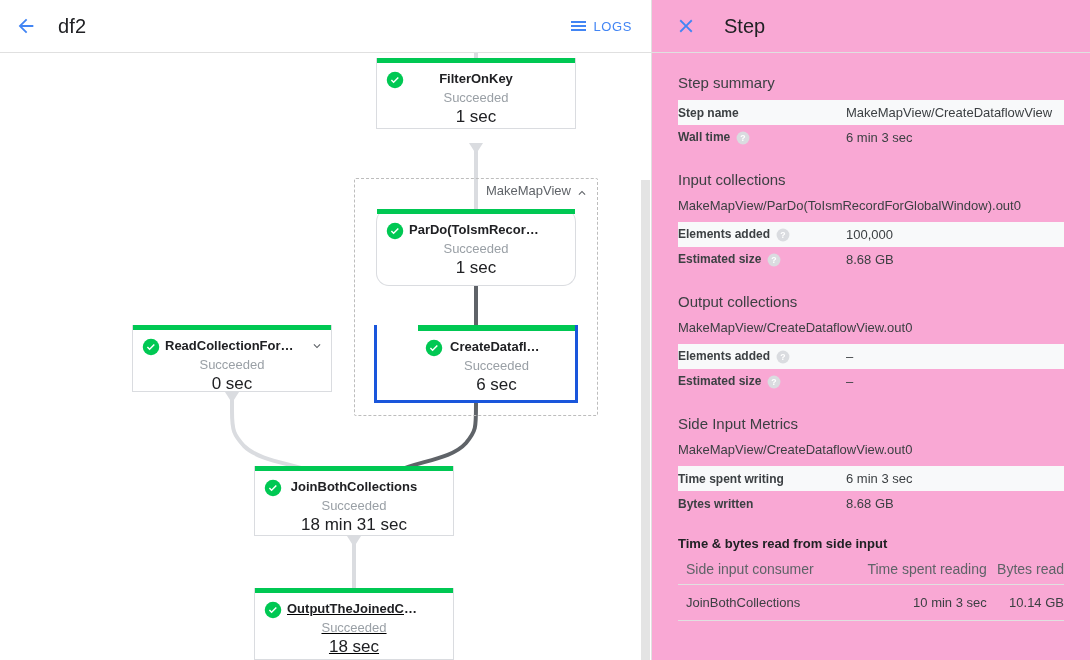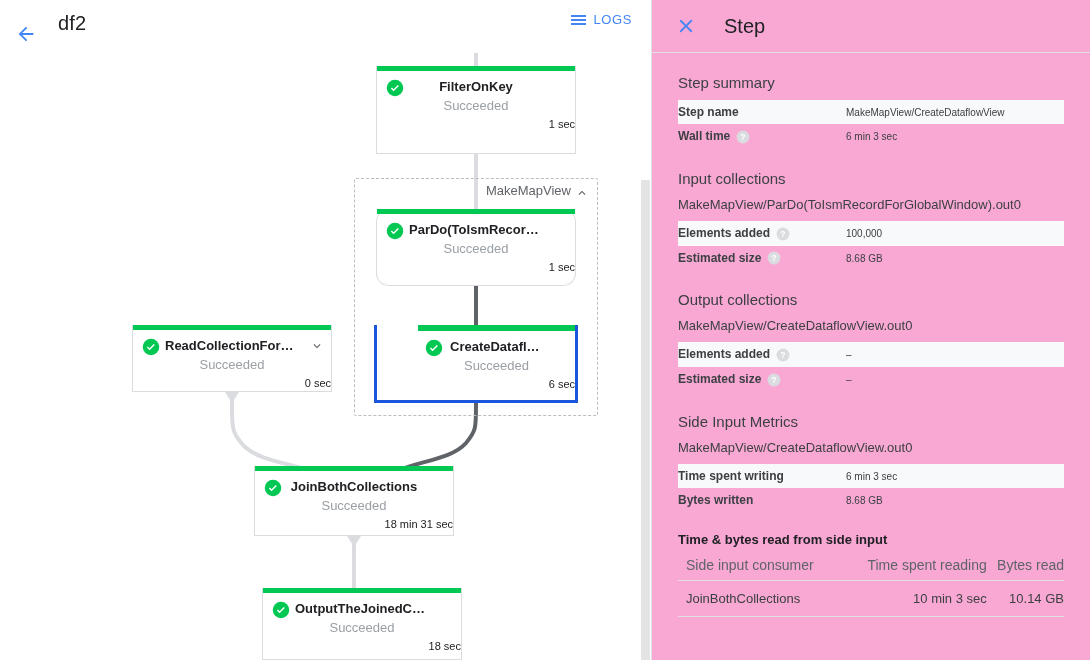--- a/index.html
+++ b/index.html
@@ -15,25 +15,25 @@
 
   
   #left-panel {
     position: relative;
     width: 652px; height: 660px;
     background: #fff;
     border-right: 1px solid #e0e0e0;
     overflow: hidden;
   }
   #left-toolbar {
-    position: absolute; top: 12px; left: 0;
+    position: absolute; top: 0; left: 0;
     width: 652px; height: 53px;
     background: #fff;
     border-bottom: 1px solid #e0e0e0;
-    display: flex; align-items: flex-start;
+    display: flex; align-items: center;
   }
   #back-button {
     width: 44px; height: 44px; margin-left: 4px;
     display: flex; align-items: center; justify-content: center;
     cursor: pointer; border-radius: 50%;
   }
   #job-title {
     font-size: 20px; color: #202124; margin-left: 10px;
     font-weight: 400; letter-spacing: .1px;
   }
@@ -86,21 +86,21 @@
     position: absolute; left: 9px; top: 8px;
     width: 18px; height: 18px;
   }
   .node.selected .node-check { left: 7px; }
   .node-title {
     font-size: 13px; font-weight: bold; color: #202124;
     line-height: 18px; white-space: nowrap; overflow: hidden;
     text-overflow: ellipsis; padding: 0 32px;
   }
   .node-status { font-size: 13px; color: #9aa0a6; line-height: 19px; text-align: center; }
-  .node-time { font-size: 11px; color: #202124; line-height: 19px; text-align: right; }
+  .node-time { font-size: 17px; color: #202124; line-height: 19px; }
   .node-chevron {
     position: absolute; right: 7px; top: 9px;
     width: 14px; height: 14px; cursor: pointer;
   }
 
   
   #graph-scrollbar {
     position: absolute; right: 0; top: 53px;
     width: 11px; height: 607px; background: transparent;
   }
@@ -138,21 +138,21 @@
     font-size: 13px; color: #3c4043; margin: 0 0 7px 0;
     line-height: 18px;
   }
   table.kv { width: 100%; border-collapse: collapse; table-layout: fixed; }
   table.kv tr.striped { background: #f8f9fa; }
   table.kv td { padding: 5px 0 5px 0; vertical-align: middle; height: 24px; }
   td.kv-label {
     font-size: 12px; font-weight: bold; color: #3c4043;
     width: 168px; padding-left: 12px;
   }
-  td.kv-value { font-size: 10px; color: #3c4043; }
+  td.kv-value { font-size: 13px; color: #3c4043; }
   .help-icon {
     display: inline-block; vertical-align: middle;
     margin-left: 6px; width: 14px; height: 14px;
   }
 
   .subsection-title {
     font-size: 13px; font-weight: bold; color: #202124;
     margin: 20px 0 0 0;
   }
   table.sidein {
@@ -217,21 +217,21 @@
         <polygon points="347,483 361,483 354,494" fill="#dadce0"></polygon>
       </svg>
 
       <div class="group-box" style="left:354px; top:125px; width:244px; height:238px;">
         <div class="group-label">MakeMapView</div>
         <svg class="group-chevron" viewBox="0 0 24 24">
           <path fill="#5f6368" d="M7.41 15.41L12 10.83l4.59 4.58L18 14l-6-6-6 6z"></path>
         </svg>
       </div>
 
-      <div class="node" style="left:376px; top:13px; width:200px; height:88px;">
+      <div class="node" style="left:376px; top:5px; width:200px; height:71px;">
         <div class="node-bar"></div>
         <div class="node-body">
           <svg class="node-check" viewBox="0 0 24 24">
             <circle cx="12" cy="12" r="11" fill="#00c853"></circle>
             <path fill="#fff" d="M10.1 16.3l-3.6-3.6 1.4-1.4 2.2 2.2 5.6-5.6 1.4 1.4z"></path>
           </svg>
           <div class="node-title">FilterOnKey</div>
           <div class="node-status">Succeeded</div>
           <div class="node-time">1 sec</div>
         </div>
@@ -285,21 +285,21 @@
           <svg class="node-check" viewBox="0 0 24 24">
             <circle cx="12" cy="12" r="11" fill="#00c853"></circle>
             <path fill="#fff" d="M10.1 16.3l-3.6-3.6 1.4-1.4 2.2 2.2 5.6-5.6 1.4 1.4z"></path>
           </svg>
           <div class="node-title">JoinBothCollections</div>
           <div class="node-status">Succeeded</div>
           <div class="node-time">18 min 31 sec</div>
         </div>
       </div>
 
-      <div class="node" style="left:262px; top:535px; width:200px; height:72px;">
+      <div class="node" style="left:254px; top:535px; width:200px; height:72px;text-decoration:underline;">
         <div class="node-bar"></div>
         <div class="node-body">
           <svg class="node-check" viewBox="0 0 24 24">
             <circle cx="12" cy="12" r="11" fill="#00c853"></circle>
             <path fill="#fff" d="M10.1 16.3l-3.6-3.6 1.4-1.4 2.2 2.2 5.6-5.6 1.4 1.4z"></path>
           </svg>
           <div class="node-title">OutputTheJoinedCollec…</div>
           <div class="node-status">Succeeded</div>
           <div class="node-time">18 sec</div>
         </div>

